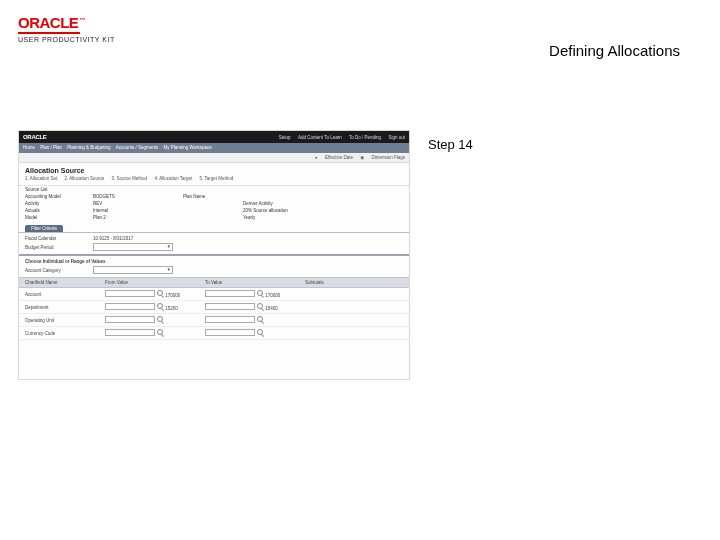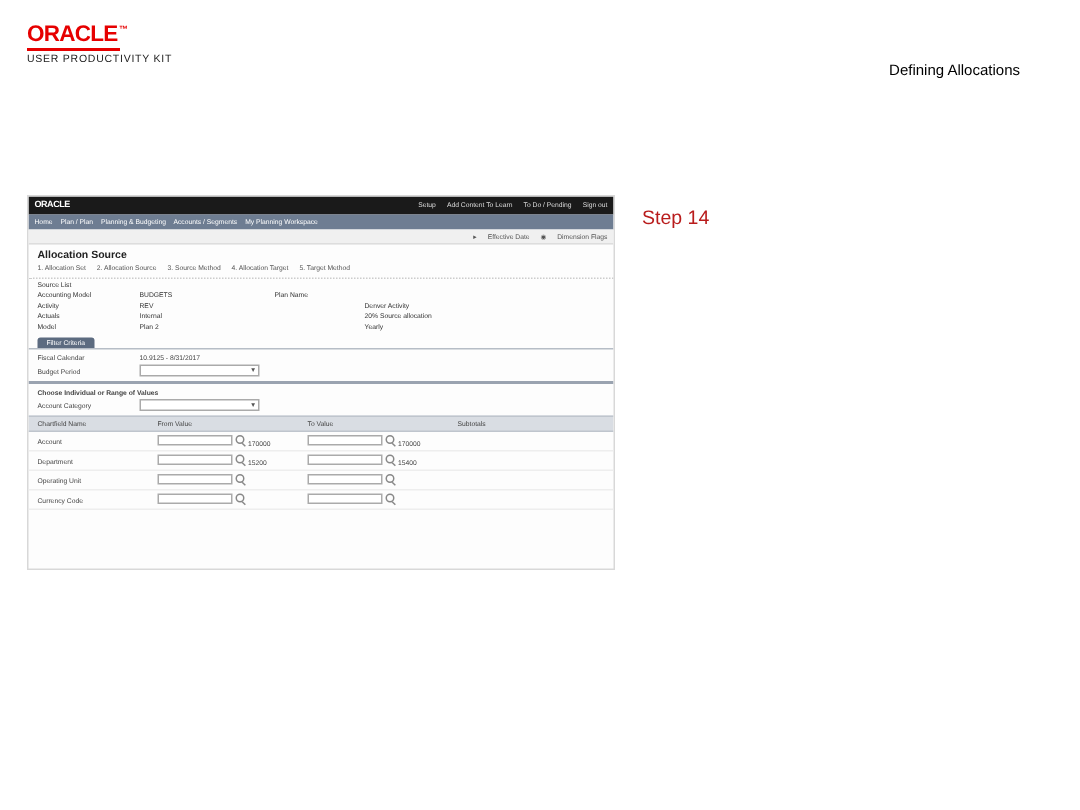--- a/index.html
+++ b/index.html
@@ -45,21 +45,21 @@
   .upk {
     font-size: 7px;
     letter-spacing: 0.5px;
     color: #222;
     margin-top: 2px;
   }
   .page-title {
     position: absolute;
     top: 28px;
     right: 22px;
-    font-size: 10px;
+    font-size: 15px;
     color: #000;
   }
 
   
   .screenshot {
     position: absolute;
     top: 130px;
     left: 18px;
     width: 392px;
     height: 250px;
@@ -207,21 +207,21 @@
     bottom: 0; right: 0;
   }
 
   
   .right-col {
     position: absolute;
     top: 136px;
     left: 428px;
     right: 22px;
     font-size: 13px;
-    color: #b91c1c;
+    color: #000000;
     line-height: 1.35;
   }
   .step-label { margin-bottom: 18px; }
   .desc strong { font-weight: bold; }
 </style>
 </head>
 <body>
 
 <div class="header">
   <div class="logo-block">

